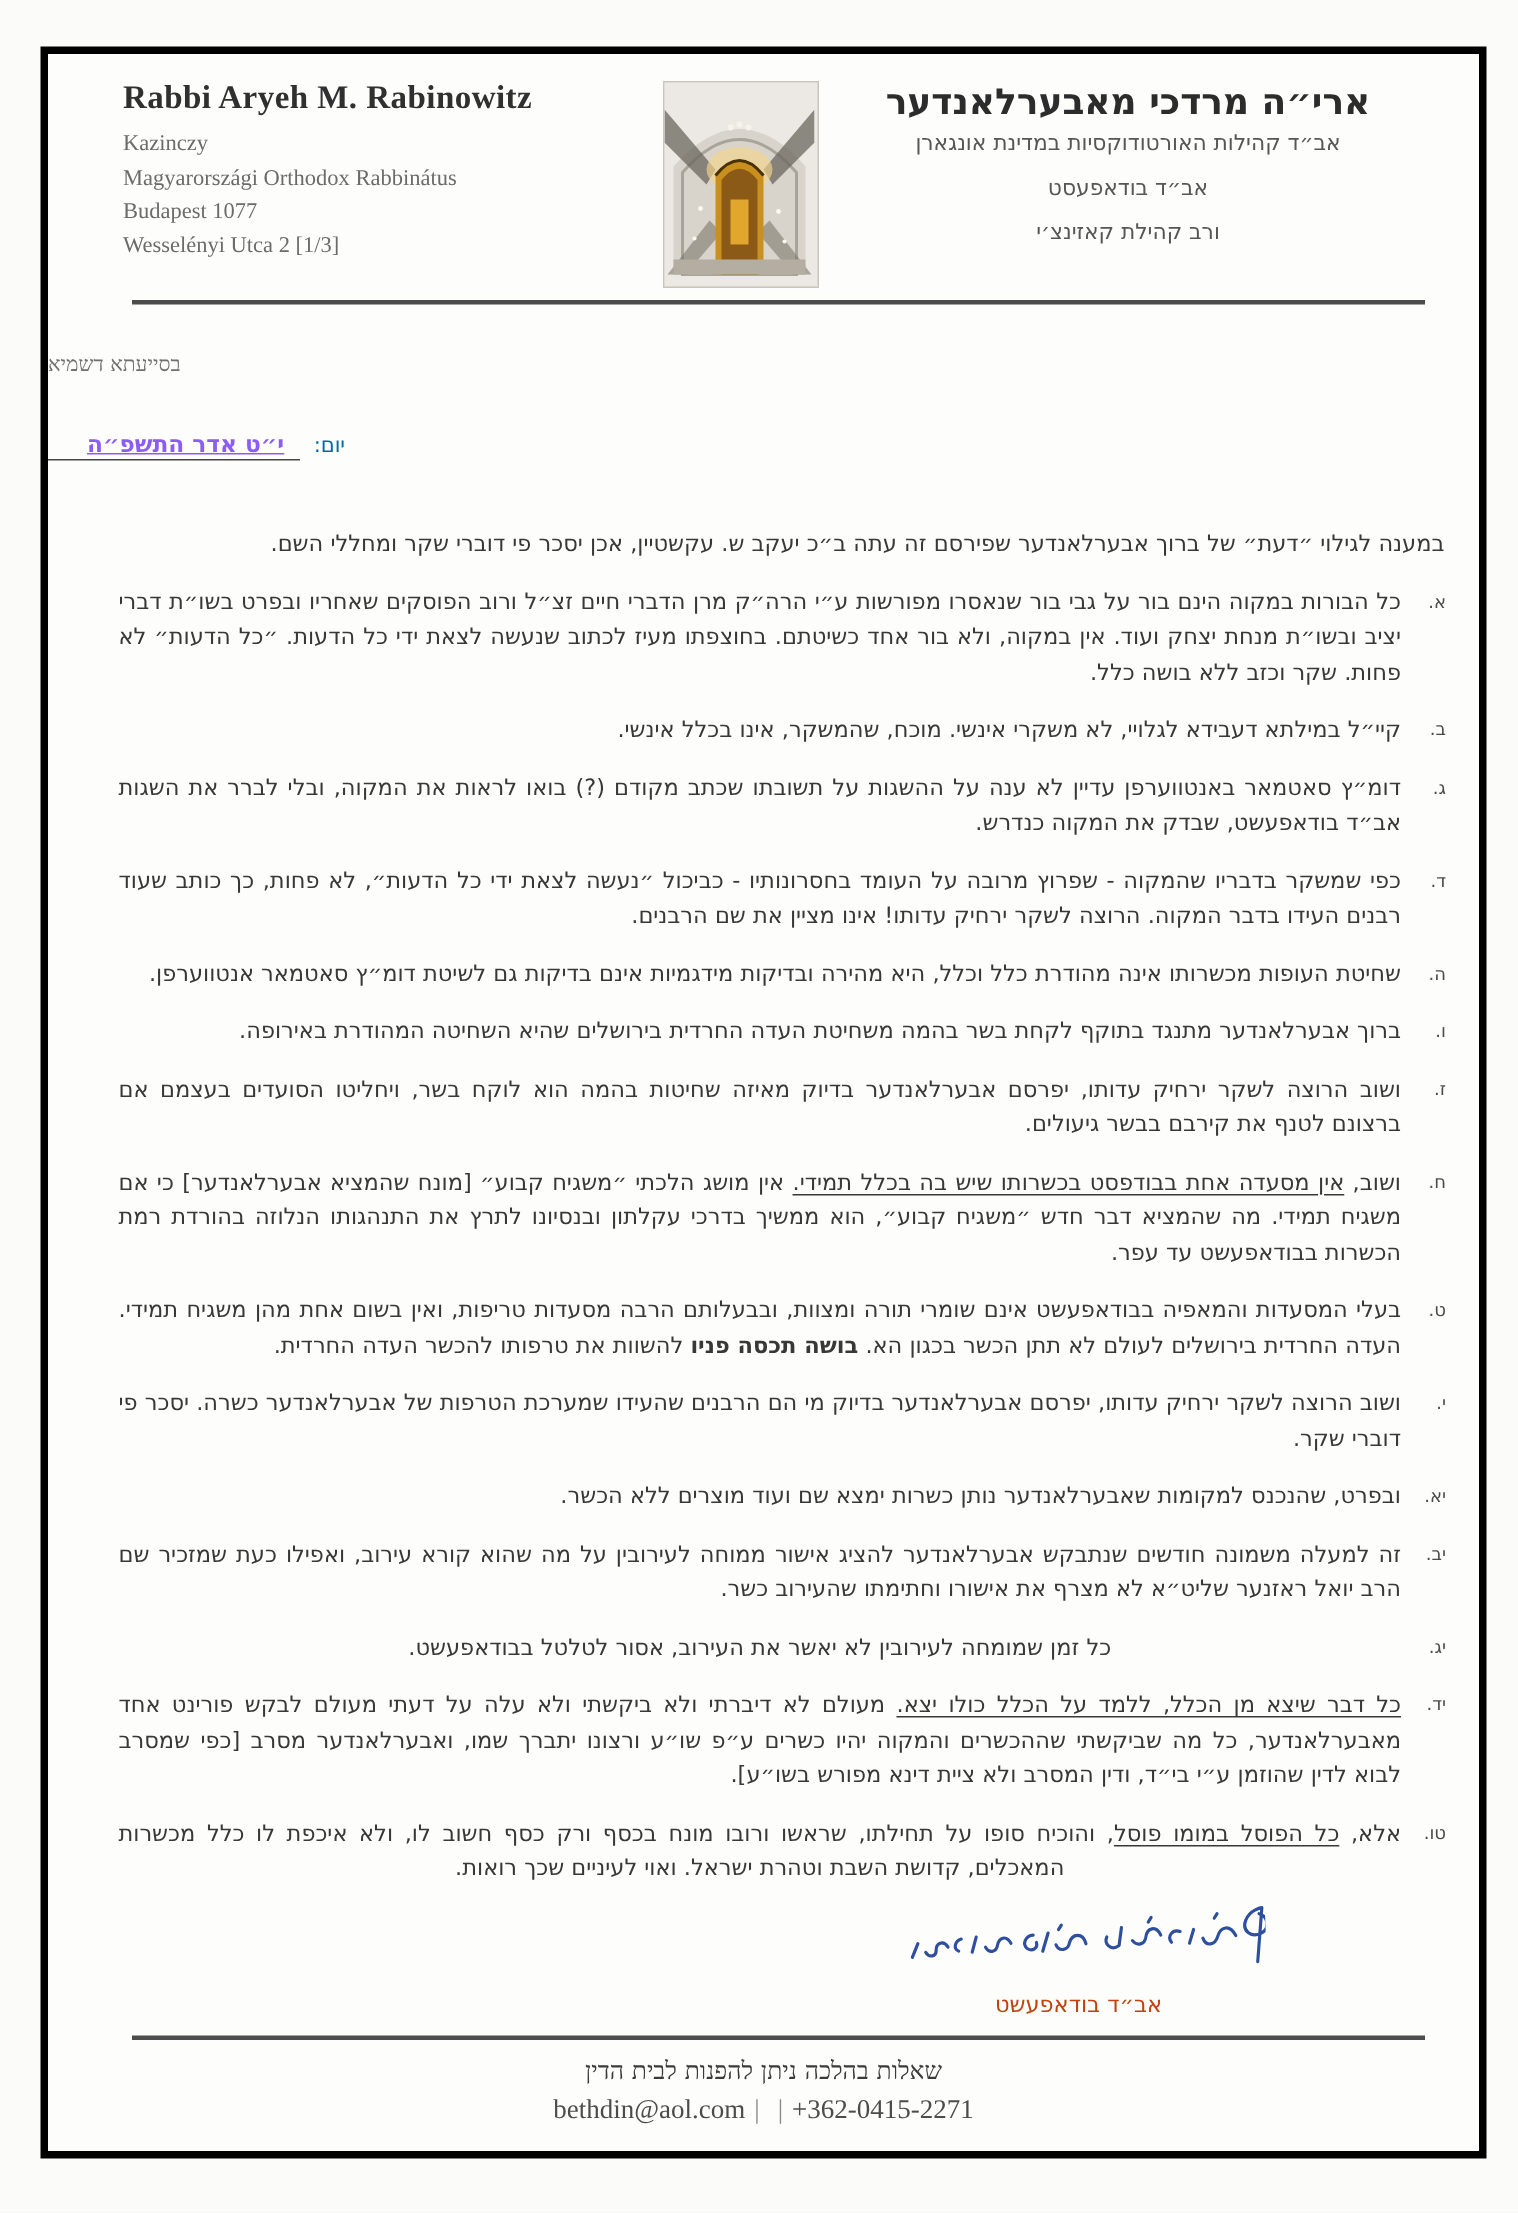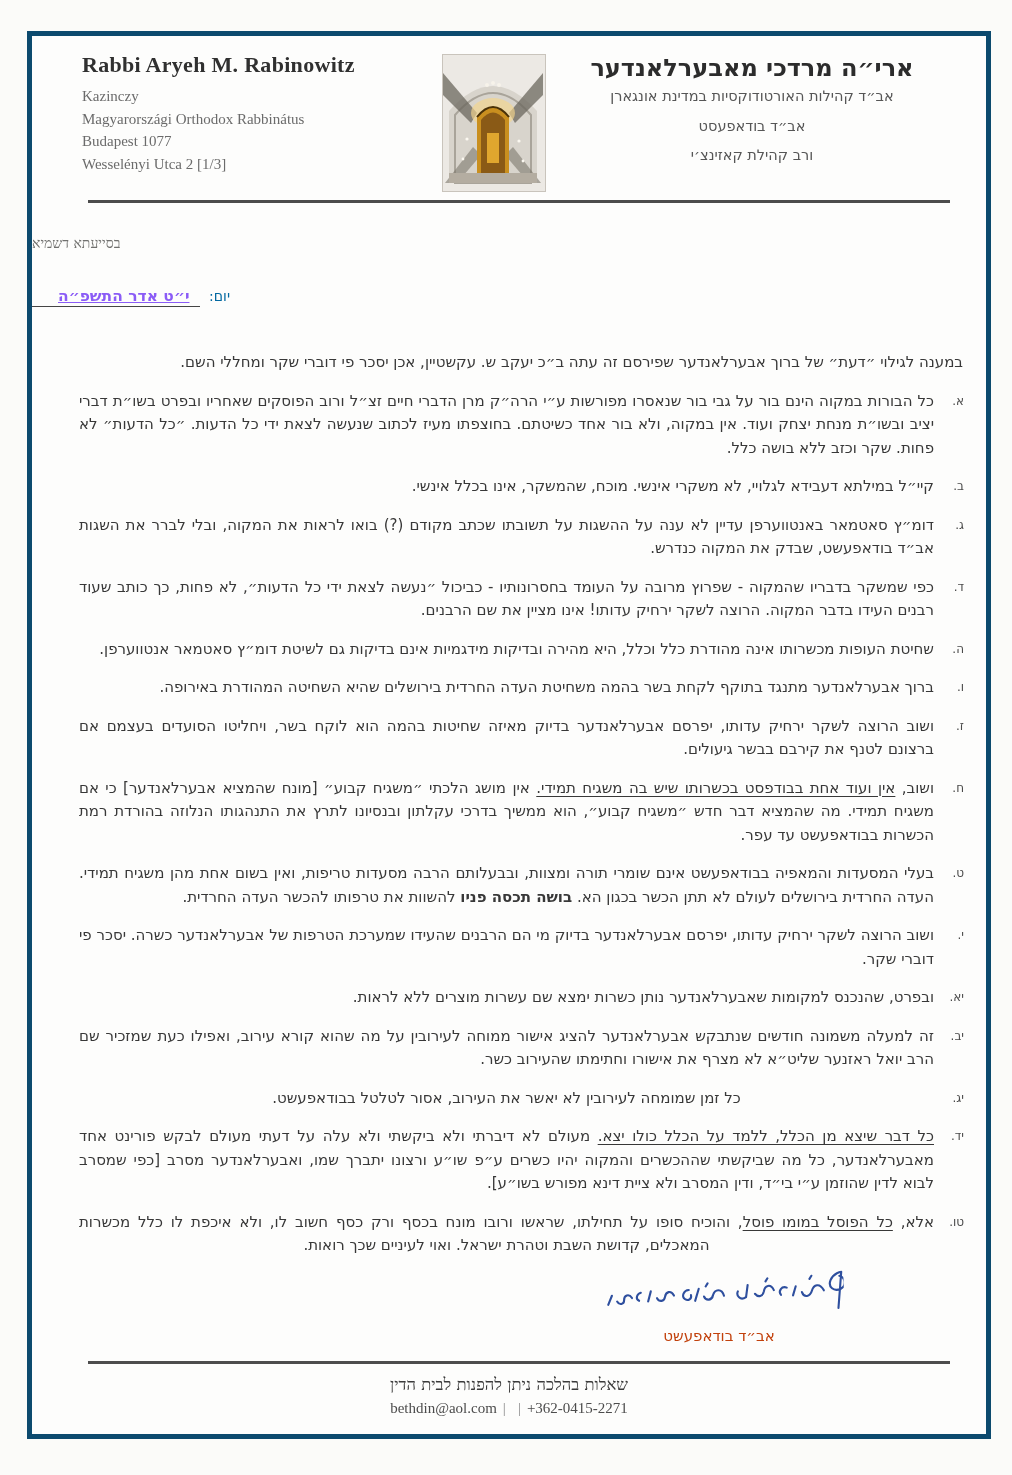--- a/index.html
+++ b/index.html
@@ -1,19 +1,19 @@
 <!DOCTYPE html>
 <html><head>
 <meta charset="utf-8">
 <style>
   html,body{margin:0;padding:0;background:#f6f6f3;}
   .page{position:relative;width:1012px;height:1475px;background:#fbfbf9;margin:0 auto;
         font-family:"DejaVu Sans",sans-serif;color:#3b3b3b;overflow:hidden;}
   .frame{position:absolute;left:27px;top:31px;right:21px;bottom:36px;
-         border:5px solid #0c4a6e;background:#fdfdfc;box-sizing:border-box;}
+         border:5px solid #000000;background:#fdfdfc;box-sizing:border-box;}
 
   
   .letterhead{display:flex;align-items:flex-start;padding:16px 28px 6px 50px;}
   .lh-en{width:360px;font-family:"Liberation Serif","DejaVu Serif",serif;}
   .lh-en-name{font-size:22px;font-weight:bold;color:#303030;letter-spacing:.3px;margin-bottom:7px;}
   .lh-en-lines div{font-size:15px;color:#6b6b6b;line-height:1.5;}
   .emblem{width:102px;height:136px;flex:none;margin-top:2px;border:1px solid #c9c4bc;background:#ece9e4;}
   .lh-he{flex:1;direction:rtl;text-align:center;}
   .lh-he-name{font-size:24px;font-weight:bold;color:#2c2c2c;margin-top:2px;}
   .lh-he-lines div{font-size:14.5px;color:#565656;line-height:2.05;}
@@ -42,21 +42,21 @@
   .signature{width:250px;margin:12px 120px 0 auto;text-align:center;}
   .sig-scribble{transform:rotate(-2deg);}
   .sig-label{direction:rtl;font-size:15px;color:#c2410c;margin-top:1px;text-align:center;}
 
   
   .footer{position:absolute;left:0;right:0;bottom:5px;}
   .footer-rule{height:3px;background:#4d4d4d;margin:0 36px 11px 56px;}
   .footer-title{direction:rtl;text-align:center;font-family:"DejaVu Serif",serif;font-weight:normal;
                 font-size:16.5px;color:#3a3a3a;}
   .footer-contact{text-align:center;font-family:"Liberation Serif","DejaVu Serif",serif;
-                  font-size:15px;color:#4c4c4c;margin-top:5px;padding-bottom:12px;}
+                  font-size:18px;color:#4c4c4c;margin-top:5px;padding-bottom:12px;}
   .footer-contact .sep{color:#8a8a8a;padding:0 6px;}
 </style>
 </head>
 <body>
 
 <div class="page">
   <div class="frame">
 
     <div class="letterhead">
       <div class="lh-en">
@@ -138,33 +138,33 @@
           <div class="item">
             <span class="num">ו.</span>
             <div class="text"><span>ברוך אבערלאנדער מתנגד בתוקף לקחת בשר בהמה משחיטת העדה החרדית בירושלים שהיא השחיטה המהודרת באירופה.</span></div>
           </div>
           <div class="item">
             <span class="num">ז.</span>
             <div class="text"><span>ושוב הרוצה לשקר ירחיק עדותו, יפרסם אבערלאנדער בדיוק מאיזה שחיטות בהמה הוא לוקח בשר, ויחליטו הסועדים בעצמם אם ברצונם לטנף את קירבם בבשר גיעולים.</span></div>
           </div>
           <div class="item">
             <span class="num">ח.</span>
-            <div class="text"><span>ושוב, </span><span class="seg-u">אין ועוד אחת בבודפסט בכשרותו שיש בה משגיח תמידי.</span><span> אין מושג הלכתי ״משגיח קבוע״ [מונח שהמציא אבערלאנדער] כי אם משגיח תמידי. מה שהמציא דבר חדש ״משגיח קבוע״, הוא ממשיך בדרכי עקלתון ובנסיונו לתרץ את התנהגותו הנלוזה בהורדת רמת הכשרות בבודאפעשט עד עפר.</span></div>
+            <div class="text"><span>ושוב, </span><span class="seg-u">אין מסעדה אחת בבודפסט בכשרותו שיש בה בכלל תמידי.</span><span> אין מושג הלכתי ״משגיח קבוע״ [מונח שהמציא אבערלאנדער] כי אם משגיח תמידי. מה שהמציא דבר חדש ״משגיח קבוע״, הוא ממשיך בדרכי עקלתון ובנסיונו לתרץ את התנהגותו הנלוזה בהורדת רמת הכשרות בבודאפעשט עד עפר.</span></div>
           </div>
           <div class="item">
             <span class="num">ט.</span>
             <div class="text"><span>בעלי המסעדות והמאפיה בבודאפעשט אינם שומרי תורה ומצוות, ובבעלותם הרבה מסעדות טריפות, ואין בשום אחת מהן משגיח תמידי. העדה החרדית בירושלים לעולם לא תתן הכשר בכגון הא. </span><span class="seg-b">בושה תכסה פניו</span><span> להשוות את טרפותו להכשר העדה החרדית.</span></div>
           </div>
           <div class="item">
             <span class="num">י.</span>
             <div class="text"><span>ושוב הרוצה לשקר ירחיק עדותו, יפרסם אבערלאנדער בדיוק מי הם הרבנים שהעידו שמערכת הטרפות של אבערלאנדער כשרה. יסכר פי דוברי שקר.</span></div>
           </div>
           <div class="item">
             <span class="num">יא.</span>
-            <div class="text"><span>ובפרט, שהנכנס למקומות שאבערלאנדער נותן כשרות ימצא שם עשרות מוצרים ללא לראות.</span></div>
+            <div class="text"><span>ובפרט, שהנכנס למקומות שאבערלאנדער נותן כשרות ימצא שם ועוד מוצרים ללא הכשר.</span></div>
           </div>
           <div class="item">
             <span class="num">יב.</span>
             <div class="text"><span>זה למעלה משמונה חודשים שנתבקש אבערלאנדער להציג אישור ממוחה לעירובין על מה שהוא קורא עירוב, ואפילו כעת שמזכיר שם הרב יואל ראזנער שליט״א לא מצרף את אישורו וחתימתו שהעירוב כשר.</span></div>
           </div>
           <div class="item">
             <span class="num">יג.</span>
             <div class="text last-center"><span>כל זמן שמומחה לעירובין לא יאשר את העירוב, אסור לטלטל בבודאפעשט.</span></div>
           </div>
           <div class="item">

